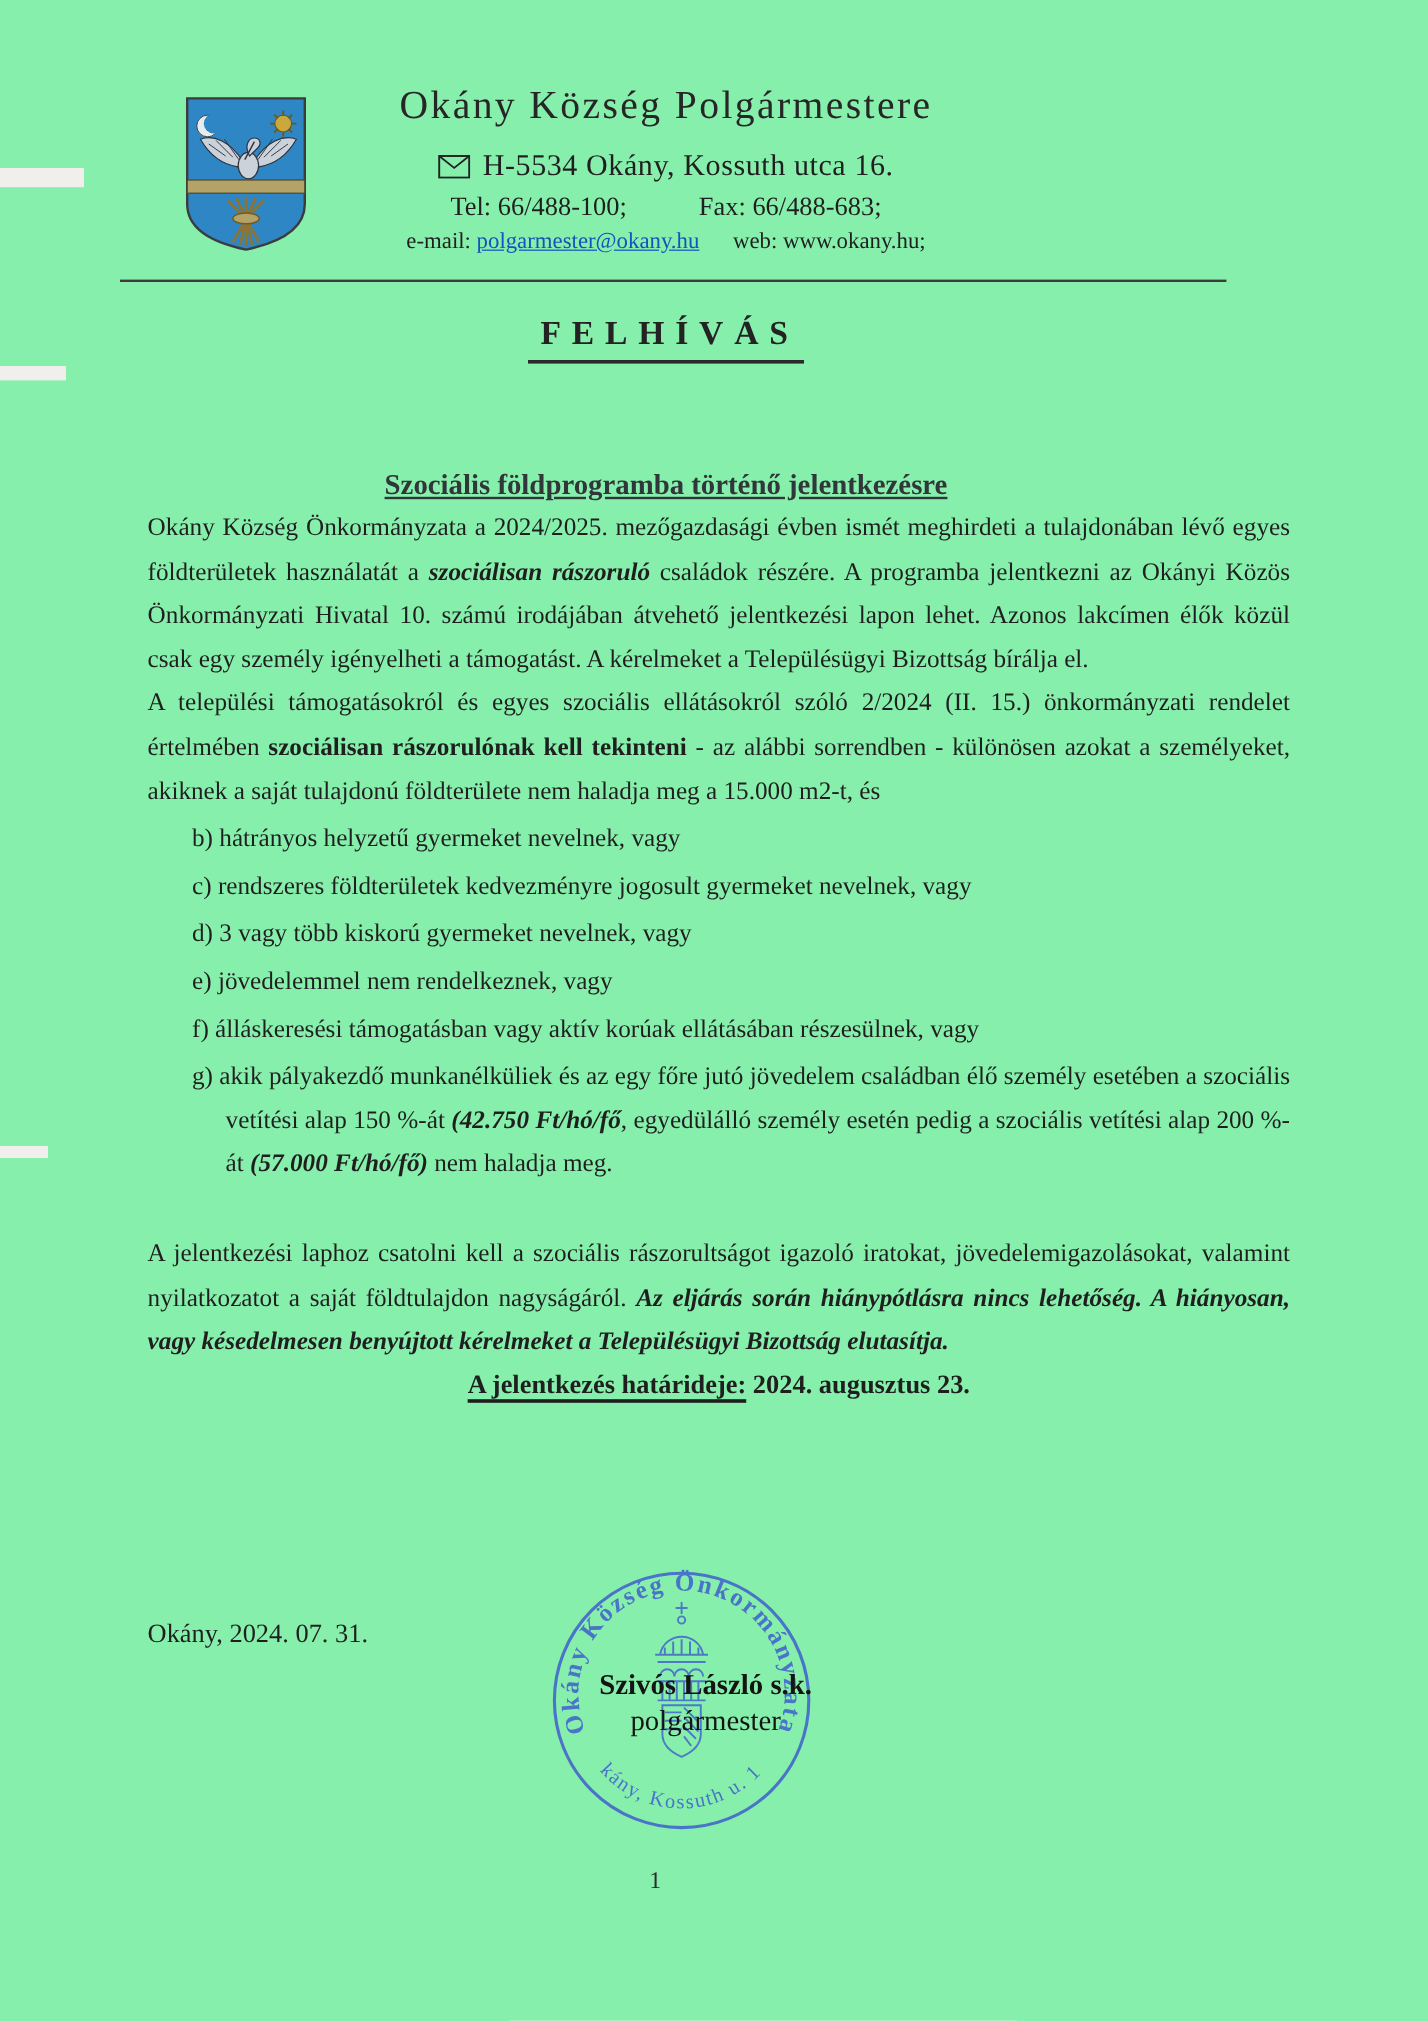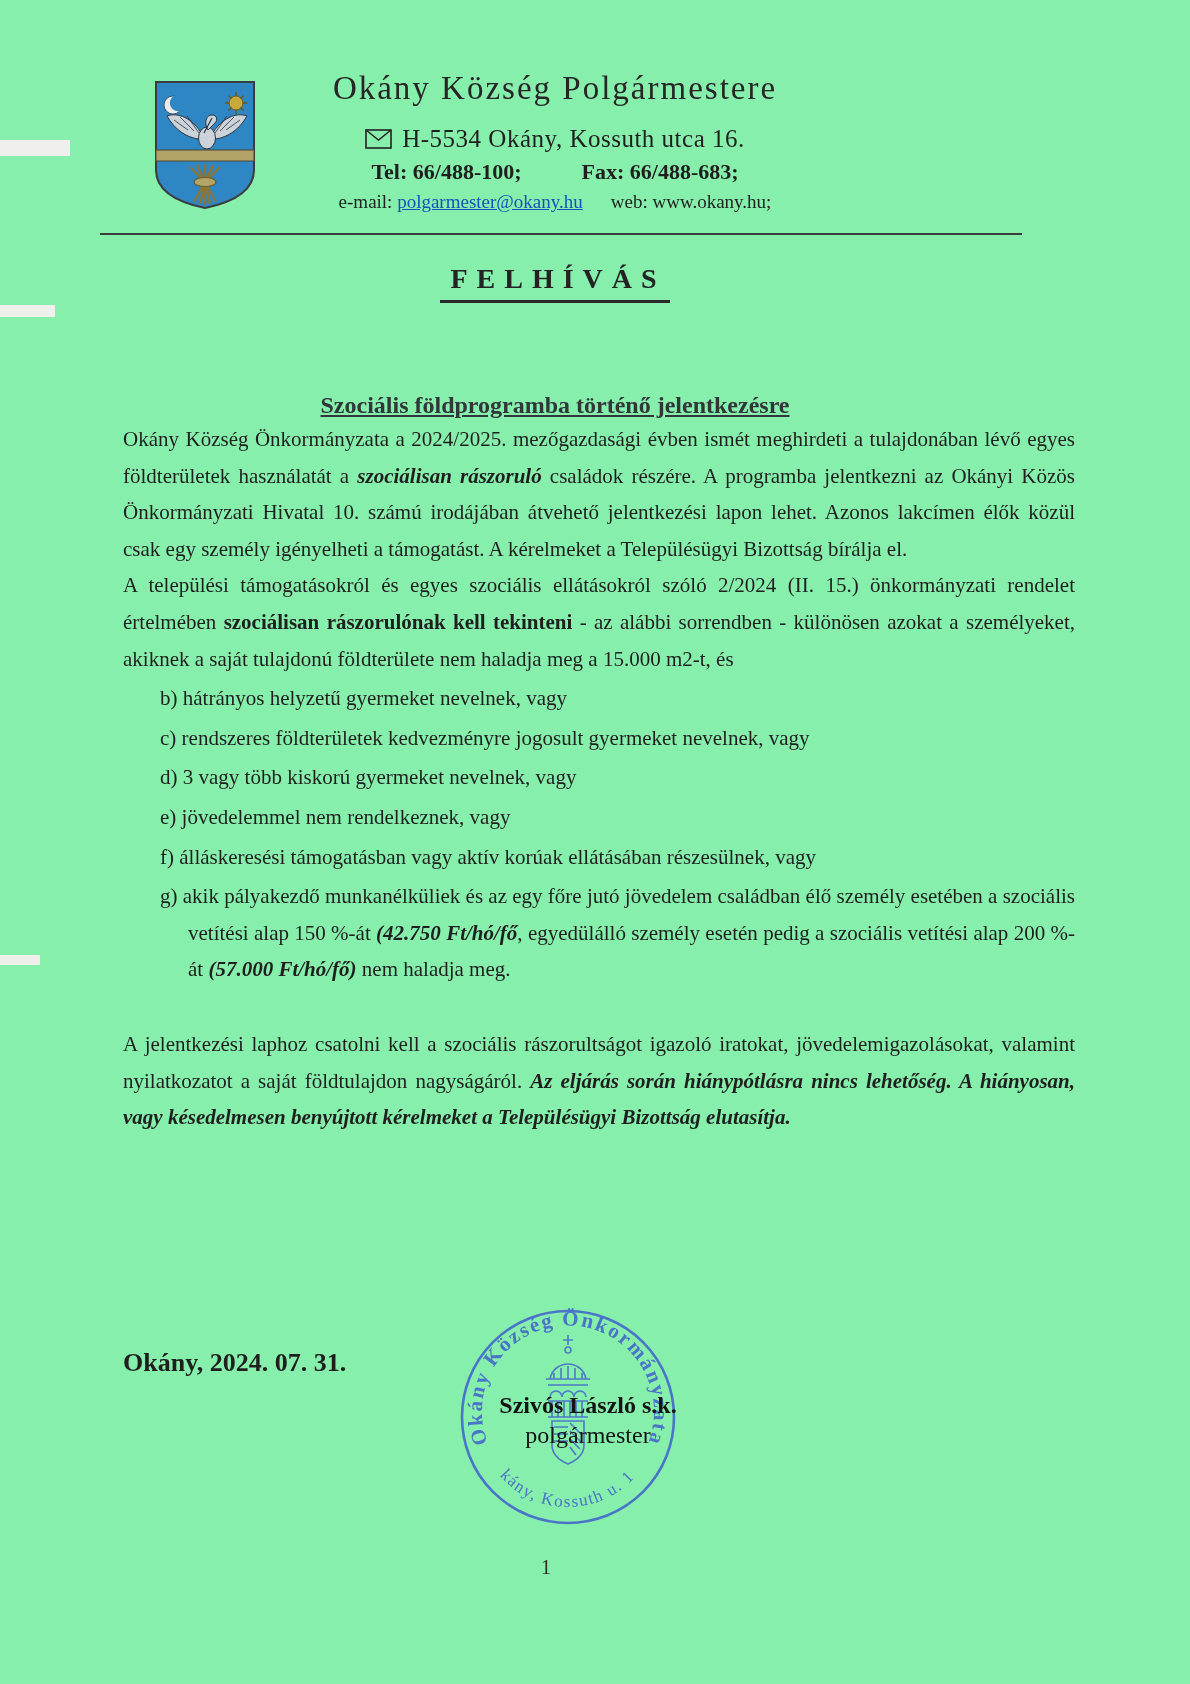--- a/index.html
+++ b/index.html
@@ -9,21 +9,21 @@
     font-family:"Liberation Serif", serif; color:#1f1f1f;
   }
   
   .artifact{position:absolute;background:#f0efec;}
 
   
   .crest{position:absolute; left:152px; top:78px; width:106px; height:134px;}
   .header-text{position:absolute; left:115px; top:70px; width:880px; text-align:center;}
   .org-title{font-size:33px; letter-spacing:2px; color:#262626; white-space:nowrap;}
   .addr-line{margin-top:18px; font-size:25px; letter-spacing:0.5px; display:flex; justify-content:center; align-items:center; gap:10px;}
-  .telfax-line{margin-top:6px; font-size:22px; display:flex; justify-content:center; gap:60px;font-weight:bold;}
+  .telfax-line{margin-top:6px; font-size:22px; display:flex; justify-content:center; gap:60px;}
   .email-line{margin-top:6px; font-size:19px; display:flex; justify-content:center; gap:28px; align-items:baseline;}
   .email-link{color:#1652bd; text-decoration:underline;}
   .header-rule{position:absolute; left:100px; top:233px; width:922px; height:2px; background:#3b3b3b;}
 
   
   .doc-title-wrap{position:absolute; left:115px; top:263px; width:880px; text-align:center;}
   .doc-title{display:inline-block; font-size:28px; font-weight:bold; letter-spacing:9px;
              padding:0 4px 5px 10px; border-bottom:3px solid #2a2a2a; color:#232323;}
   .doc-subtitle{position:absolute; left:115px; top:392px; width:880px; text-align:center;
                 font-size:24px; font-weight:bold; color:#303639;text-decoration:underline;}
@@ -34,21 +34,21 @@
   .body-text p{margin:0;}
   .bi{font-weight:bold; font-style:italic;}
   .b{font-weight:bold;}
   .list{margin:2px 0 0 37px;}
   .list-item{padding-left:28px; text-indent:-28px; margin:3px 0; text-align:justify;}
   .p-attach{margin-top:38px !important;}
   .deadline{margin-top:26px; text-align:center; font-size:22px; font-weight:bold; text-indent:0;}
   .deadline-label{text-decoration:underline; text-decoration-thickness:2.5px; text-underline-offset:5px;}
 
   
-  .date-line{position:absolute; left:123px; top:1348px; font-size:26px;font-weight:bold;}
+  .date-line{position:absolute; left:123px; top:1348px; font-size:22px;}
   .stamp{position:absolute; left:456px; top:1305px; width:224px; height:224px;}
   .signature{position:absolute; left:433px; top:1392px; width:310px; text-align:center; color:#141414;}
   .sig-name{font-size:24px; font-weight:bold;}
   .sig-title{font-size:24px; margin-top:3px;}
   .page-number{position:absolute; left:0; top:1556px; width:1092px; text-align:center; font-size:20px; color:#2b2b2b;}
 </style>
 </head>
 <body>
 
 <div class="page">
@@ -135,20 +135,21 @@
       <div class="list-item">b) hátrányos helyzetű gyermeket nevelnek, vagy</div>
       <div class="list-item">c) rendszeres földterületek kedvezményre jogosult gyermeket nevelnek, vagy</div>
       <div class="list-item">d) 3 vagy több kiskorú gyermeket nevelnek, vagy</div>
       <div class="list-item">e) jövedelemmel nem rendelkeznek, vagy</div>
       <div class="list-item">f) álláskeresési támogatásban vagy aktív korúak ellátásában részesülnek, vagy</div>
       <div class="list-item"><span>g) akik pályakezdő munkanélküliek és az egy főre jutó jövedelem családban élő személy esetében a szociális vetítési alap 150 %-át </span><span class="bi">(42.750 Ft/hó/fő</span><span>, egyedülálló személy esetén pedig a szociális vetítési alap 200 %-át </span><span class="bi">(57.000 Ft/hó/fő)</span><span> nem haladja meg.</span></div>
     </div>
 
     <p class="p-attach"><span>A jelentkezési laphoz csatolni kell a szociális rászorultságot igazoló iratokat, jövedelemigazolásokat, valamint nyilatkozatot a saját földtulajdon nagyságáról. </span><span class="bi">Az eljárás során hiánypótlásra nincs lehetőség. A hiányosan, vagy késedelmesen benyújtott kérelmeket a Településügyi Bizottság elutasítja.</span></p>
 
+    <p class="deadline"><span class="deadline-label">A jelentkezés határideje:</span><span> 2024. augusztus 23.</span></p>
   </div>
 
   <div class="date-line">Okány, 2024. 07. 31.</div>
 
   <svg class="stamp" viewBox="0 0 224 224">
     <circle cx="112" cy="112" r="106" fill="none" stroke="#4a74c8" stroke-width="2.6"></circle>
     <defs>
       <path id="arcTop" d="M 33.1,140.7 A 86,86 0 1 1 190.9,140.7" fill="none"></path>
       <path id="arcBottom" d="M 43.1,169.9 A 90,90 0 0 0 180.9,169.9" fill="none"></path>
     </defs>

